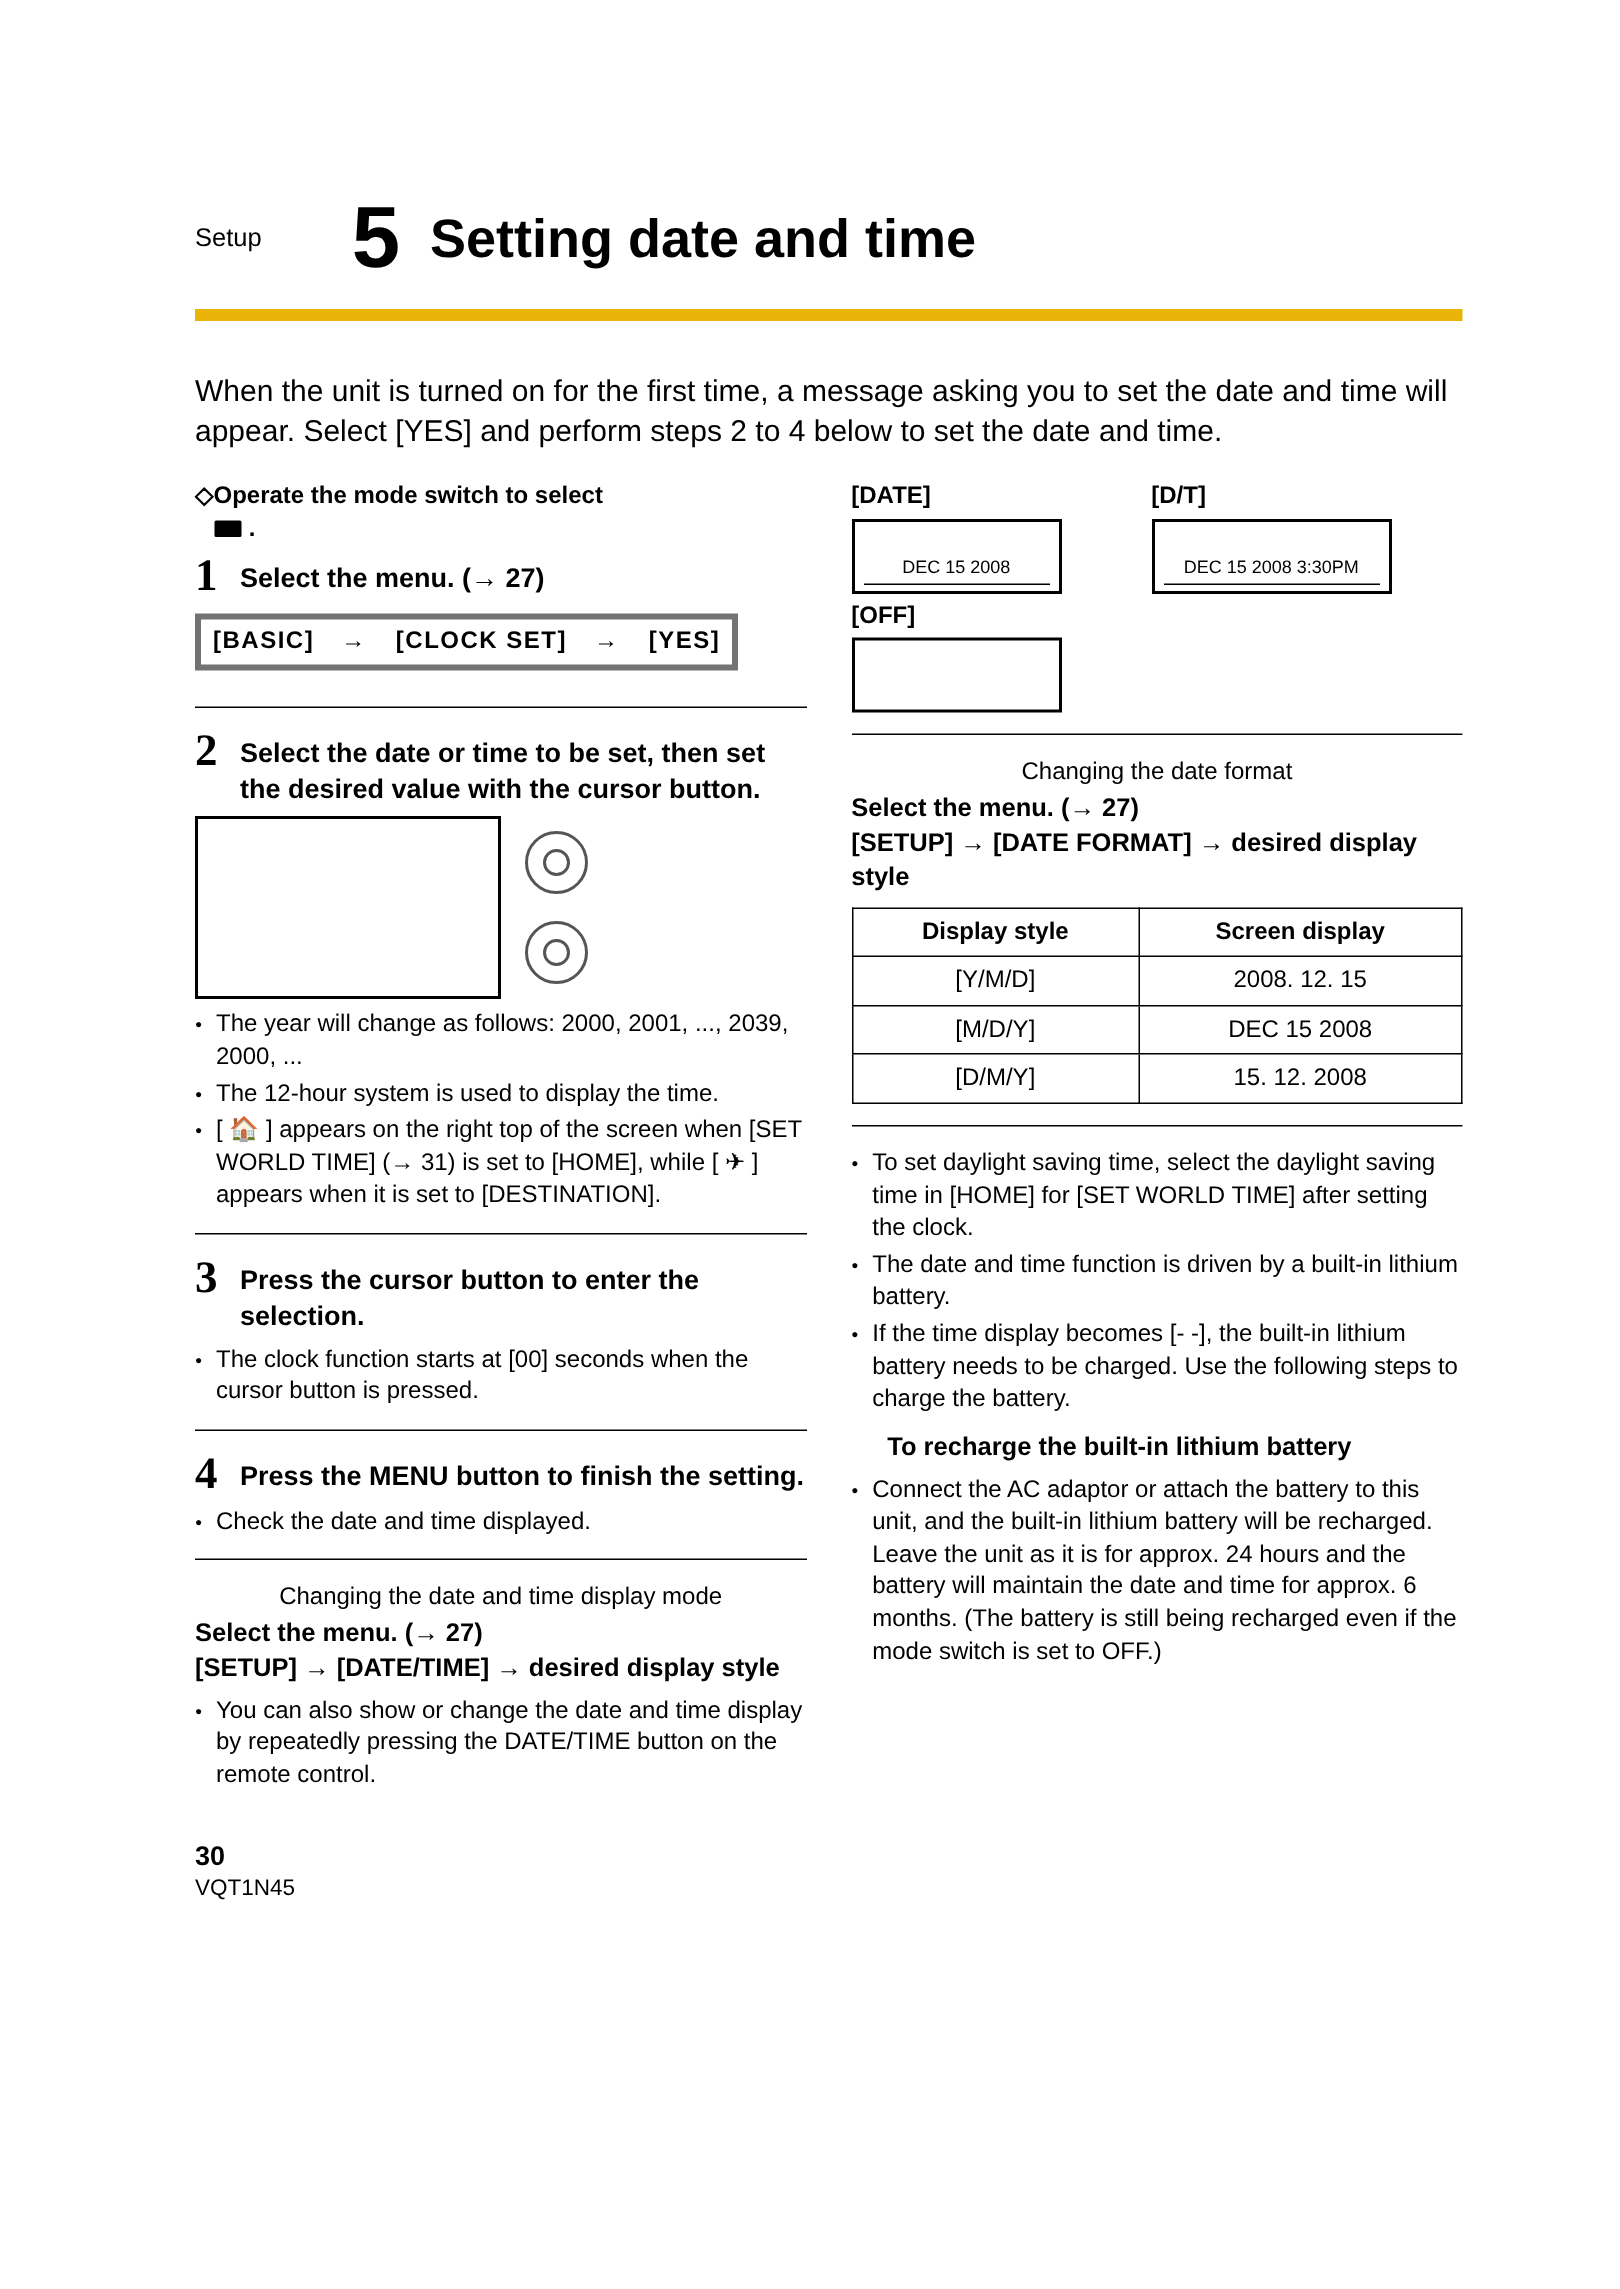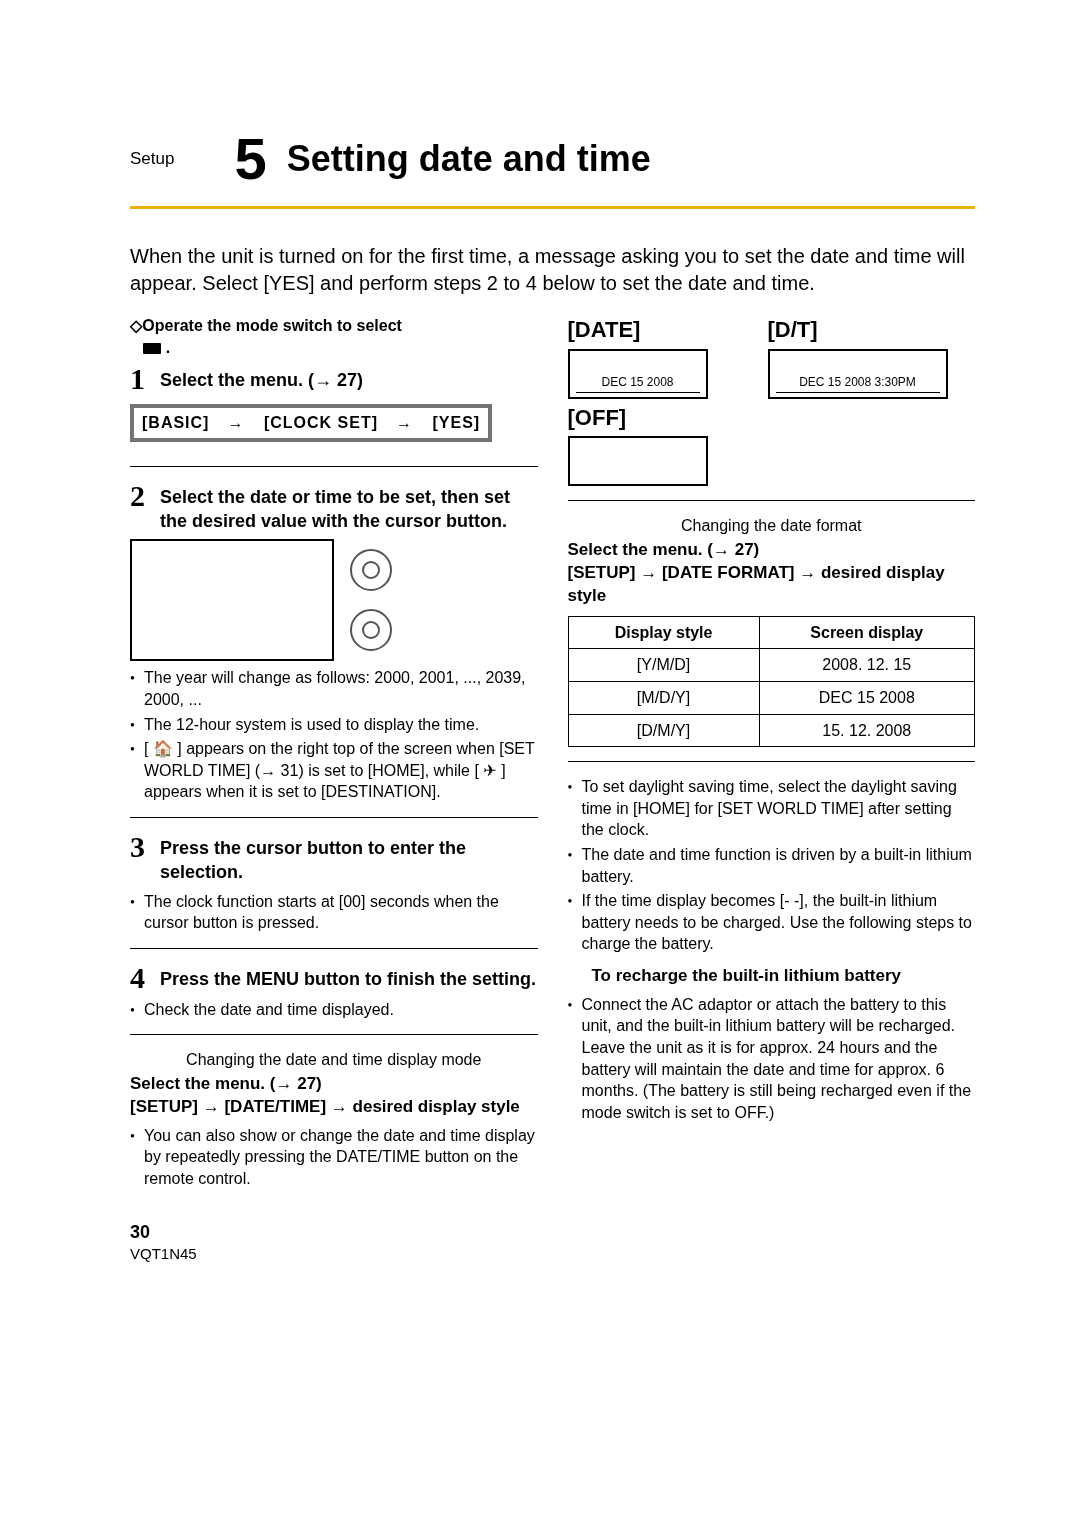--- a/index.html
+++ b/index.html
@@ -1,39 +1,39 @@
 <!DOCTYPE html>
 <html><head>
 <meta charset="utf-8">
 <style>
   html,body{margin:0;padding:0;background:#fff;width:1080px;}
   body{font-family:Arial,Helvetica,sans-serif;color:#000;font-size:17px;line-height:1.35;}
   .page{padding:130px 105px 60px 130px;}
-  .hdr{display:flex;align-items:center;border-bottom:3px solid #eab308;padding-bottom:18px;margin-bottom:34px;}
+  .hdr{display:flex;align-items:center;border-bottom:8px solid #eab308;padding-bottom:18px;margin-bottom:34px;}
   .cat{font-size:17px;margin-right:60px;}
   .chap{font-size:58px;font-weight:bold;margin-right:20px;line-height:1;}
   .title{font-size:36px;font-weight:bold;}
   .intro{margin:0 0 18px 0;font-size:20px;}
   .cols{display:flex;gap:30px;}
   .col{flex:1;min-width:0;}
   .diamond{font-size:16px;}
   .bold{font-weight:bold;}
   .step{display:flex;align-items:flex-start;margin:6px 0 4px 0;}
   .stepnum{font-size:30px;font-weight:bold;line-height:1;margin-right:10px;min-width:20px;font-family:"Times New Roman",serif;}
   .steptxt{font-size:18px;font-weight:bold;padding-top:4px;}
   .menubox{border:4px solid #737373;padding:4px 8px;margin:6px 0 10px 0;display:inline-block;font-weight:bold;font-size:16px;letter-spacing:1px;}
   .menubox span{margin-right:18px;}
   hr.sep{border:none;border-top:1px solid #000;margin:14px 0;}
   .bullets{margin:6px 0 0 0;padding:0;}
   .bullets li{list-style:none;position:relative;padding-left:14px;margin:3px 0;font-size:16px;}
   .bullets li:before{content:"\25CF";position:absolute;left:0;font-size:8px;top:6px;}
   .subhead{font-size:16px;margin:8px 0 2px 0;text-align:center;}
   .dispboxes{display:flex;gap:60px;margin-bottom:4px;}
   .dispcol{}
-  .dlabel{font-weight:bold;font-size:22px;margin-bottom:4px;}
+  .dlabel{font-weight:bold;font-size:16px;margin-bottom:4px;}
   .lcd{border:2px solid #000;width:140px;height:50px;display:flex;align-items:flex-end;padding:4px 6px;font-size:12px;box-sizing:border-box;}
   .lcdinner{border-bottom:1px solid #000;width:100%;text-align:center;padding-bottom:2px;}
   table.fmt{border-collapse:collapse;width:100%;margin:8px 0;}
   table.fmt th, table.fmt td{border:1px solid #000;padding:5px 10px;font-size:16px;text-align:center;}
   table.fmt th{font-weight:bold;}
   .footer{margin-top:30px;}
   .pnum{font-weight:bold;font-size:18px;}
   .pcode{font-size:15px;}
   .illus{display:flex;gap:16px;margin:6px 0 6px 0;}
   .screen{border:2px solid #000;width:200px;height:118px;}
@@ -134,21 +134,21 @@
 
       <div class="dispboxes">
         <div class="dispcol">
           <div class="dlabel">[DATE]</div>
           <div class="lcd">
               <div class="lcdinner">DEC 15 2008</div>
             </div>
         </div>
         <div class="dispcol">
           <div class="dlabel">[D/T]</div>
-          <div class="lcd" style="width:180px;">
+          <div class="lcd" style="width:160px;">
               <div class="lcdinner">DEC 15 2008  3:30PM</div>
             </div>
         </div>
       </div>
       <div class="dispcol" style="margin-top:4px;">
         <div class="dlabel">[OFF]</div>
         <div class="lcd">
             <div class="lcdinner" style="border:none;"></div>
           </div>
       </div>

